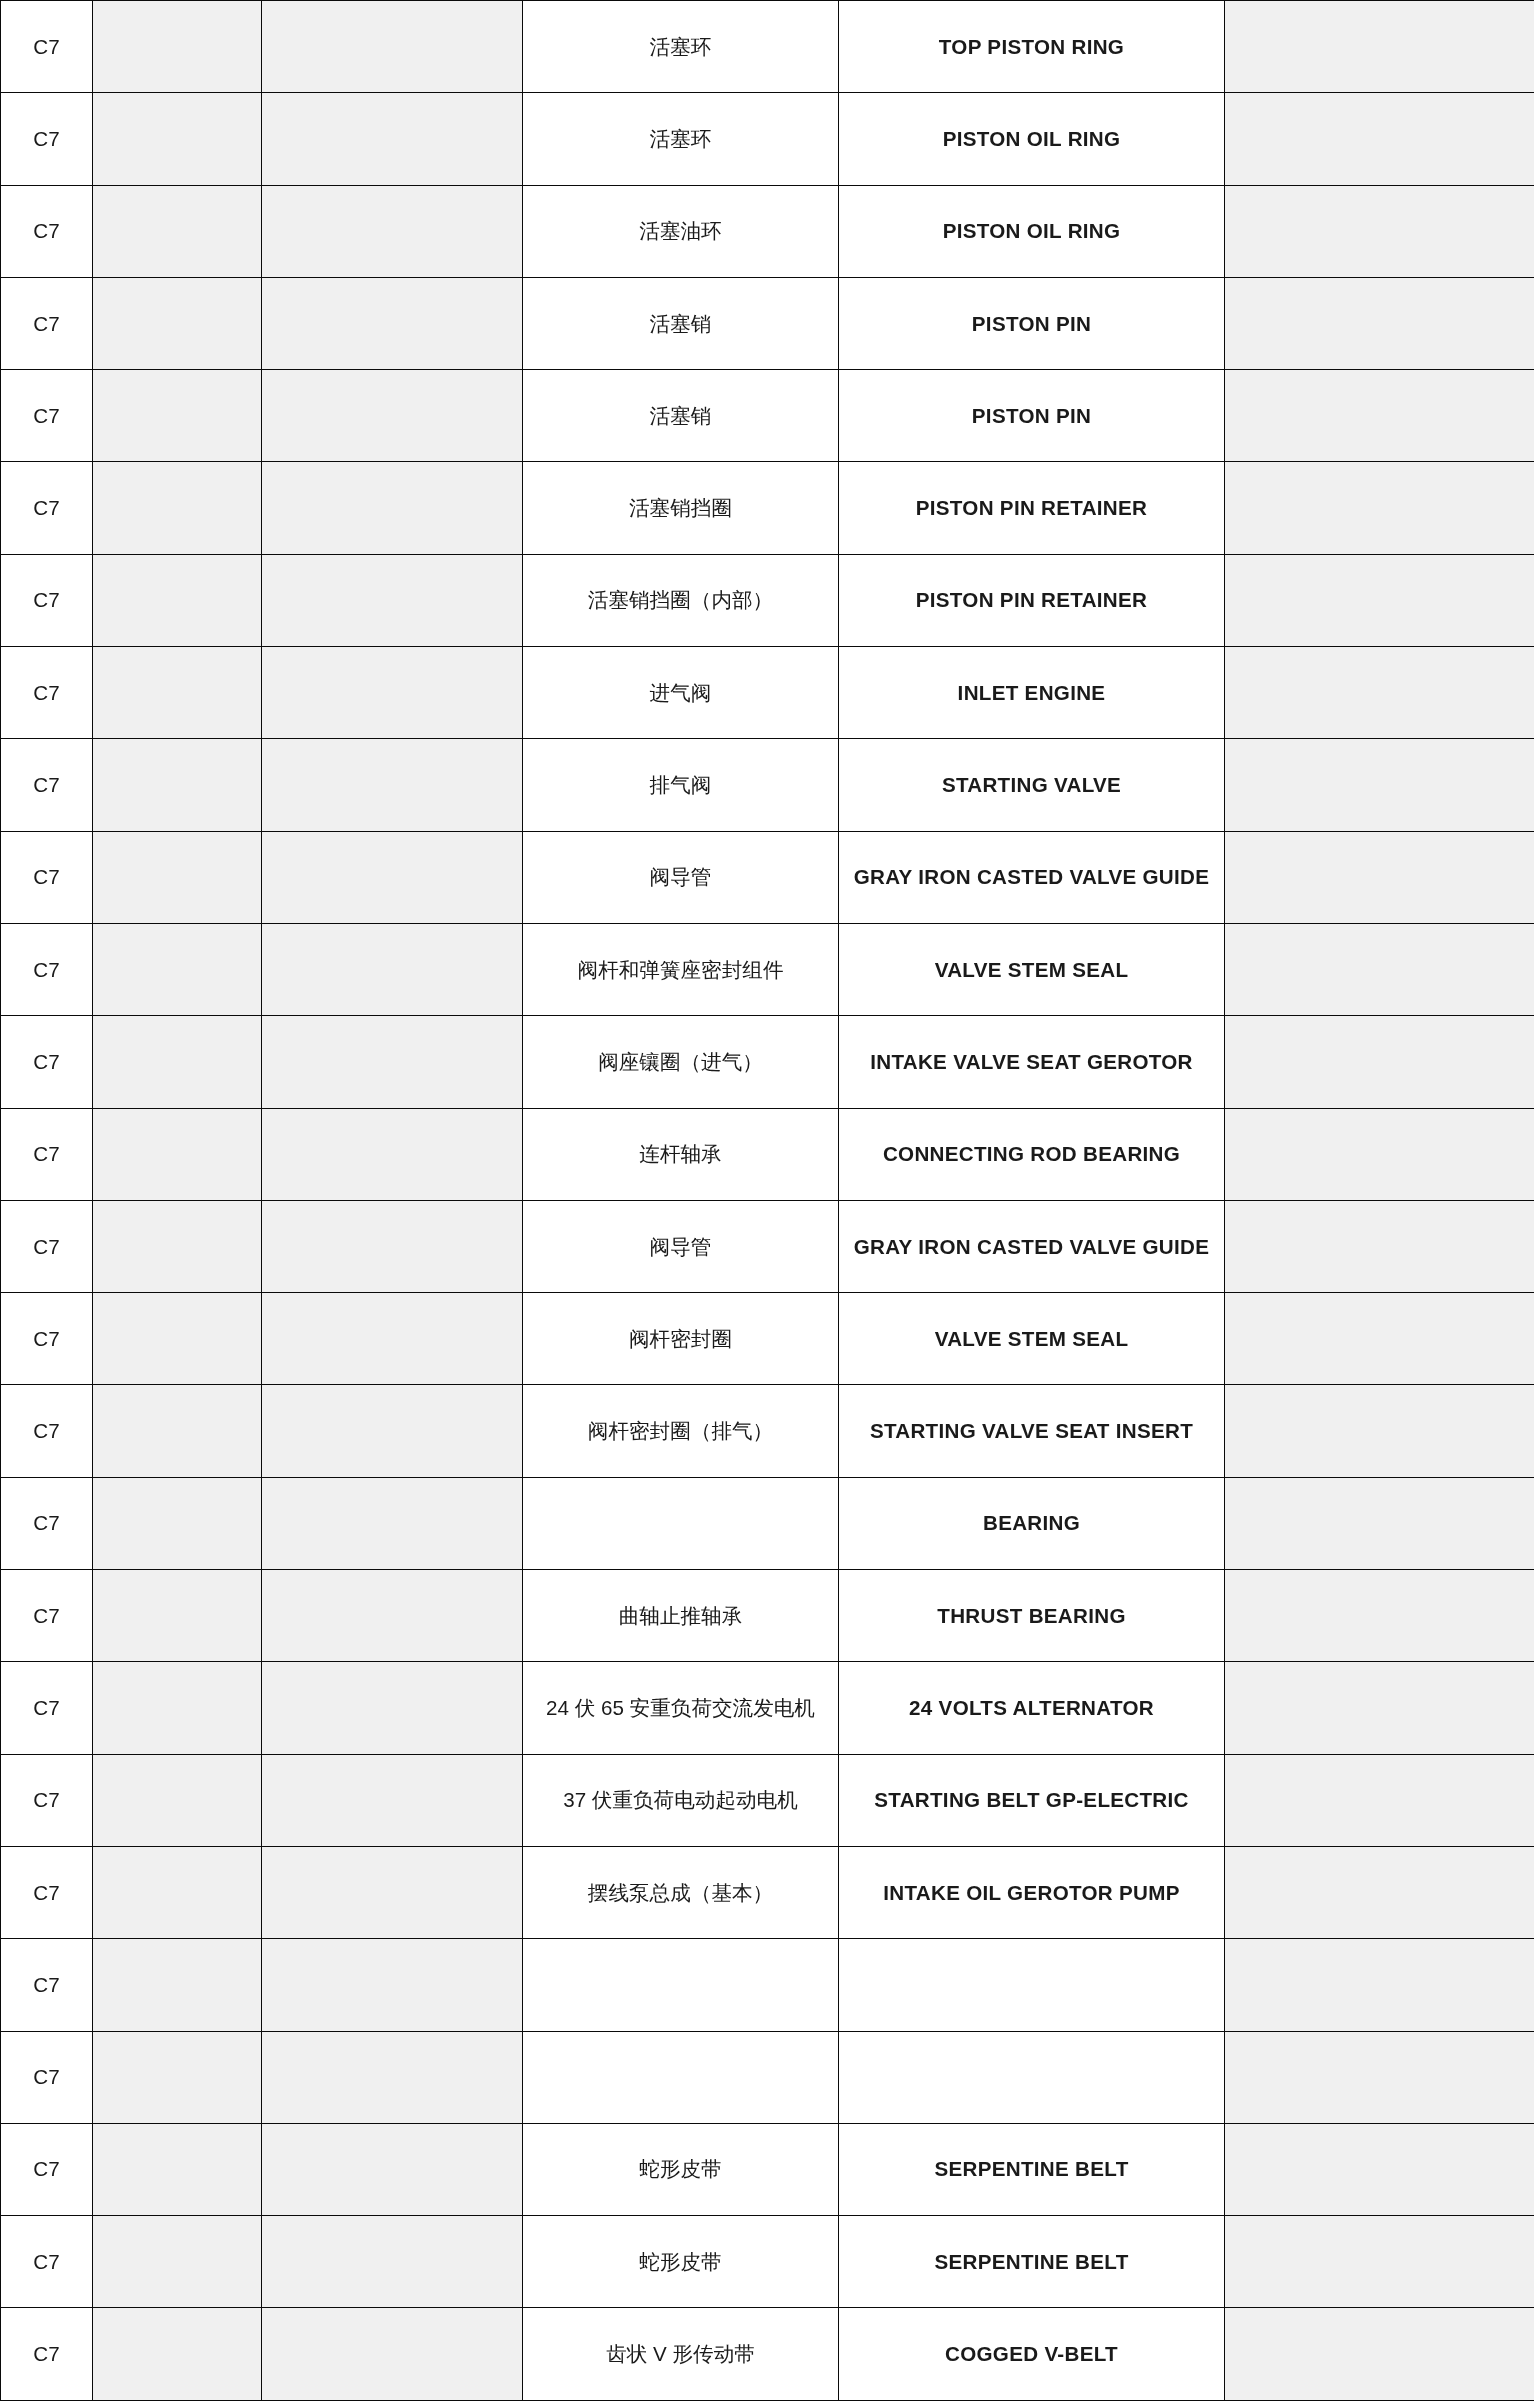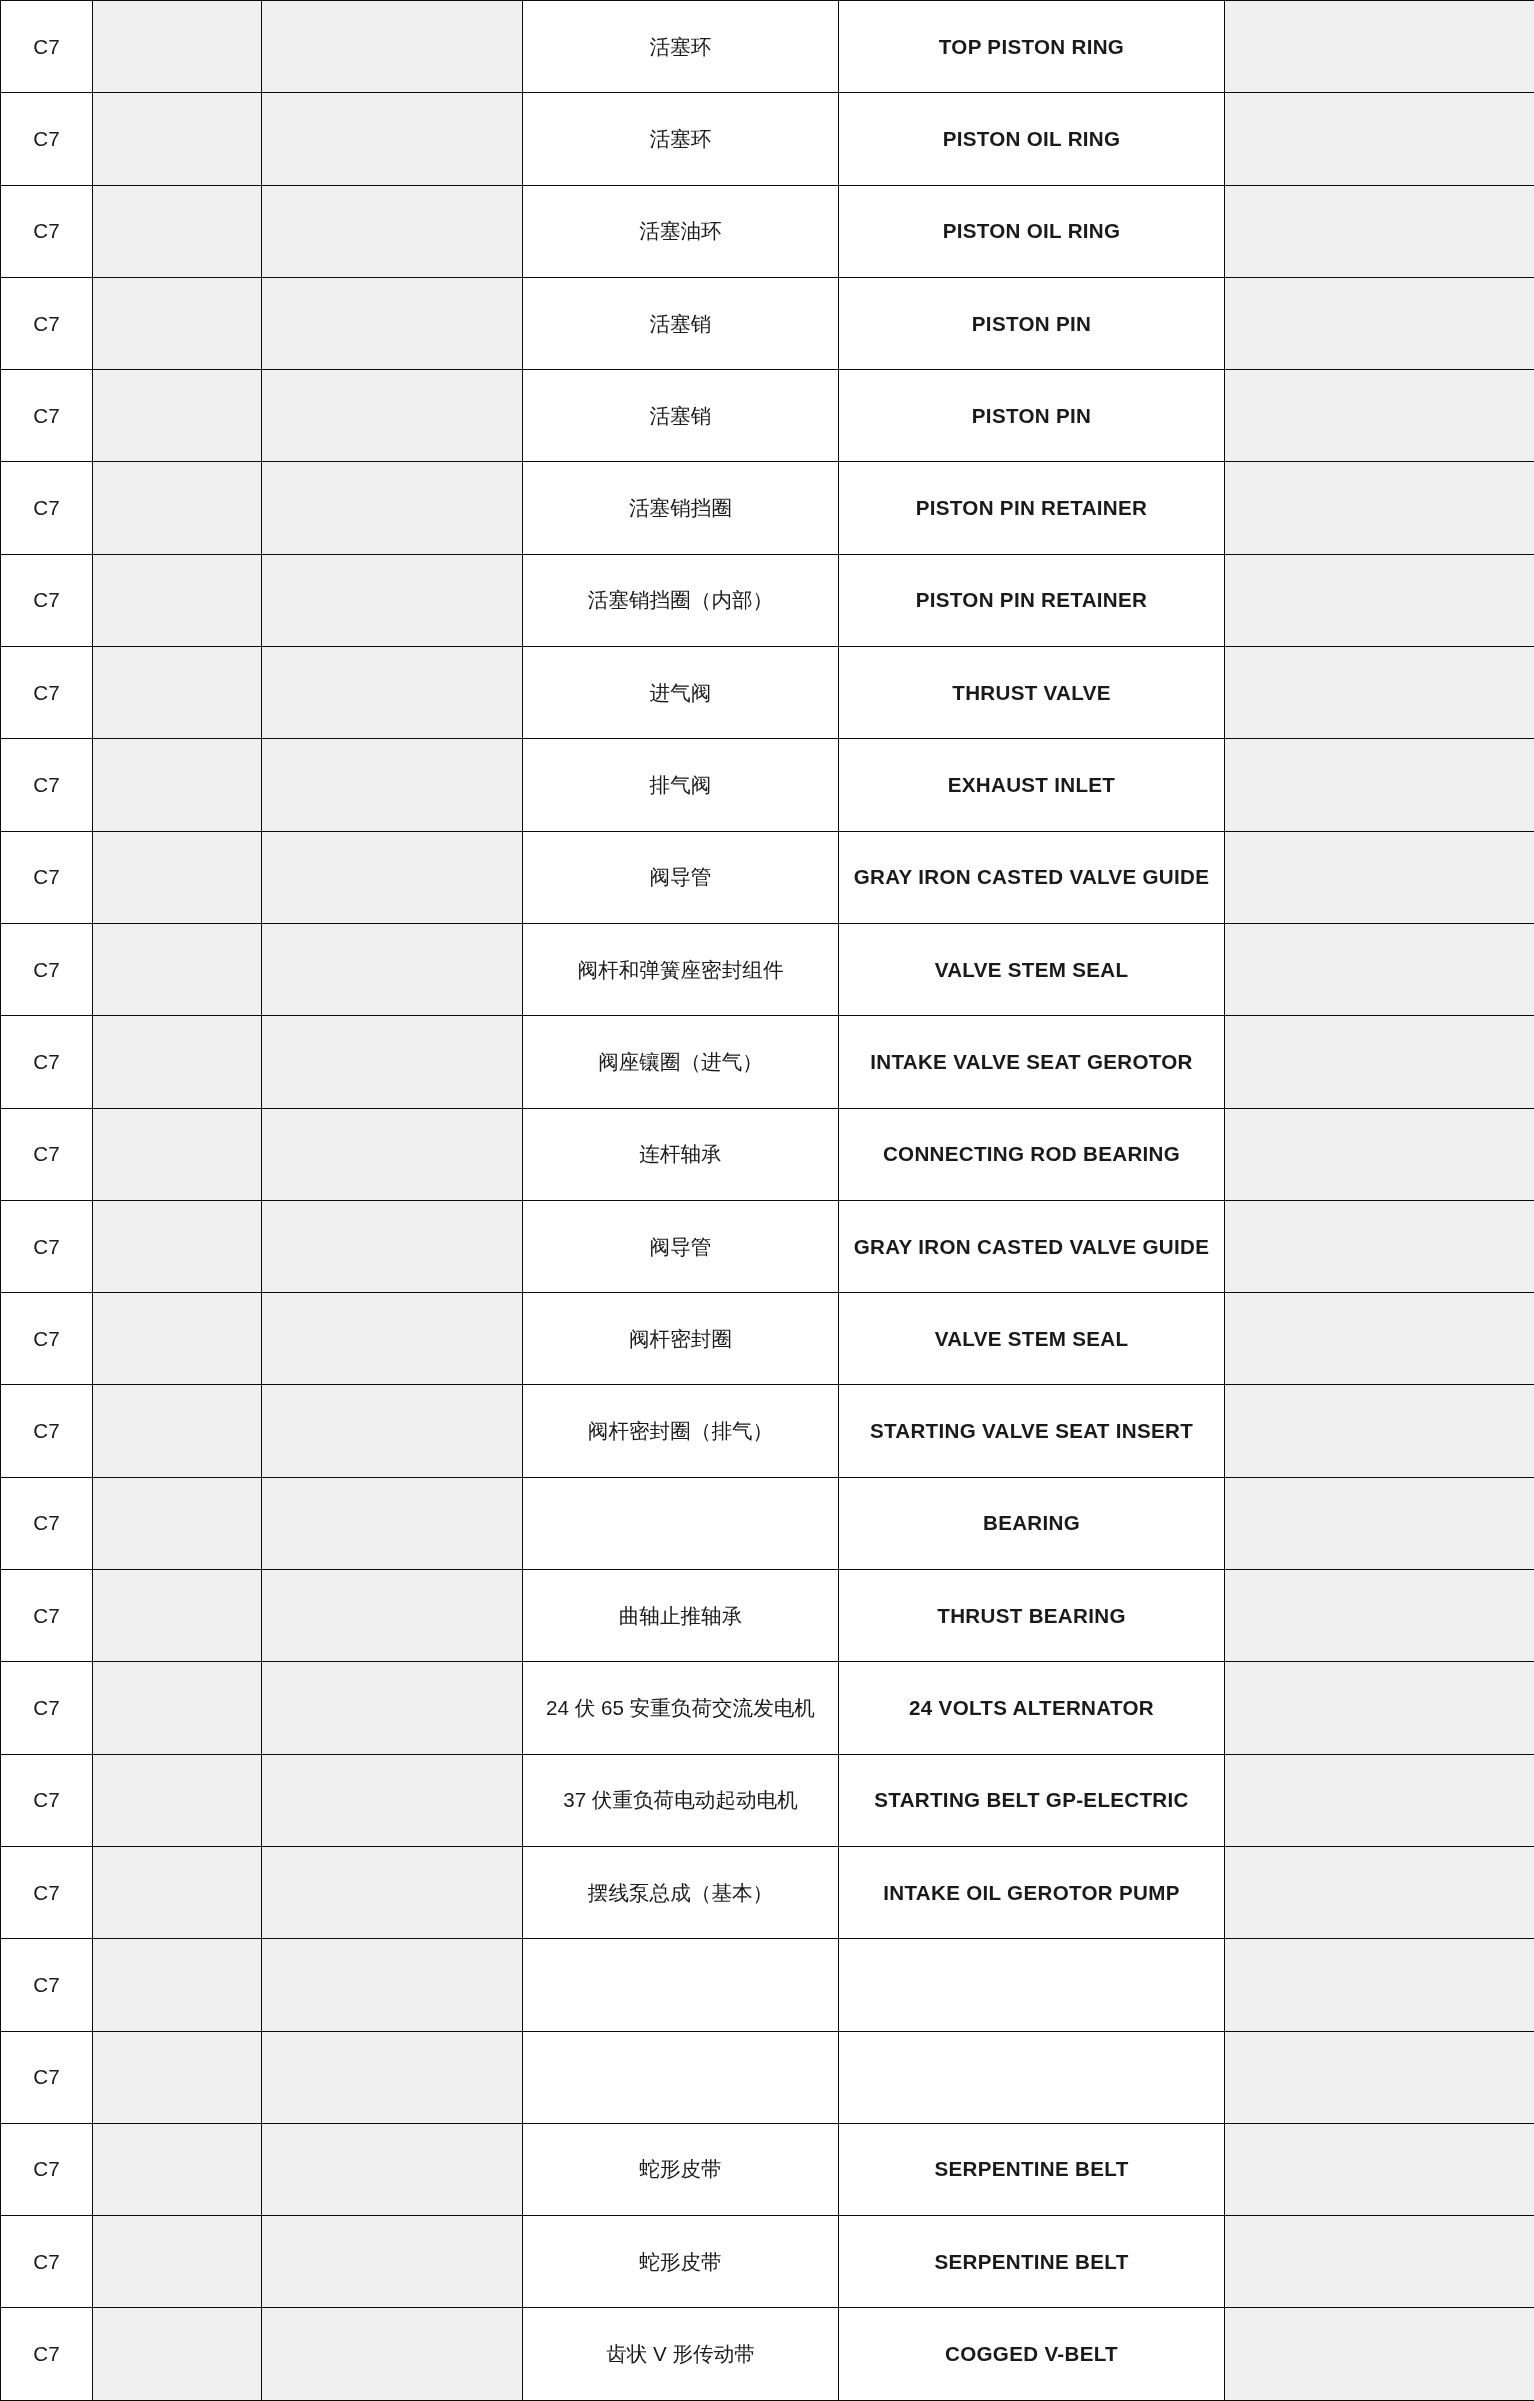--- a/index.html
+++ b/index.html
@@ -99,29 +99,29 @@
         <td class="g"></td>
         <td class="w">活塞销挡圈（内部）</td>
         <td class="w en">PISTON PIN RETAINER</td>
         <td class="g"></td>
       </tr>
       <tr>
         <td class="w">C7</td>
         <td class="g"></td>
         <td class="g"></td>
         <td class="w">进气阀</td>
-        <td class="w en">THRUST VALVE</td>
+        <td class="w en">INLET ENGINE</td>
         <td class="g"></td>
       </tr>
       <tr>
         <td class="w">C7</td>
         <td class="g"></td>
         <td class="g"></td>
         <td class="w">排气阀</td>
-        <td class="w en">EXHAUST INLET</td>
+        <td class="w en">STARTING VALVE</td>
         <td class="g"></td>
       </tr>
       <tr>
         <td class="w">C7</td>
         <td class="g"></td>
         <td class="g"></td>
         <td class="w">阀导管</td>
         <td class="w en">GRAY IRON CASTED VALVE GUIDE</td>
         <td class="g"></td>
       </tr>

